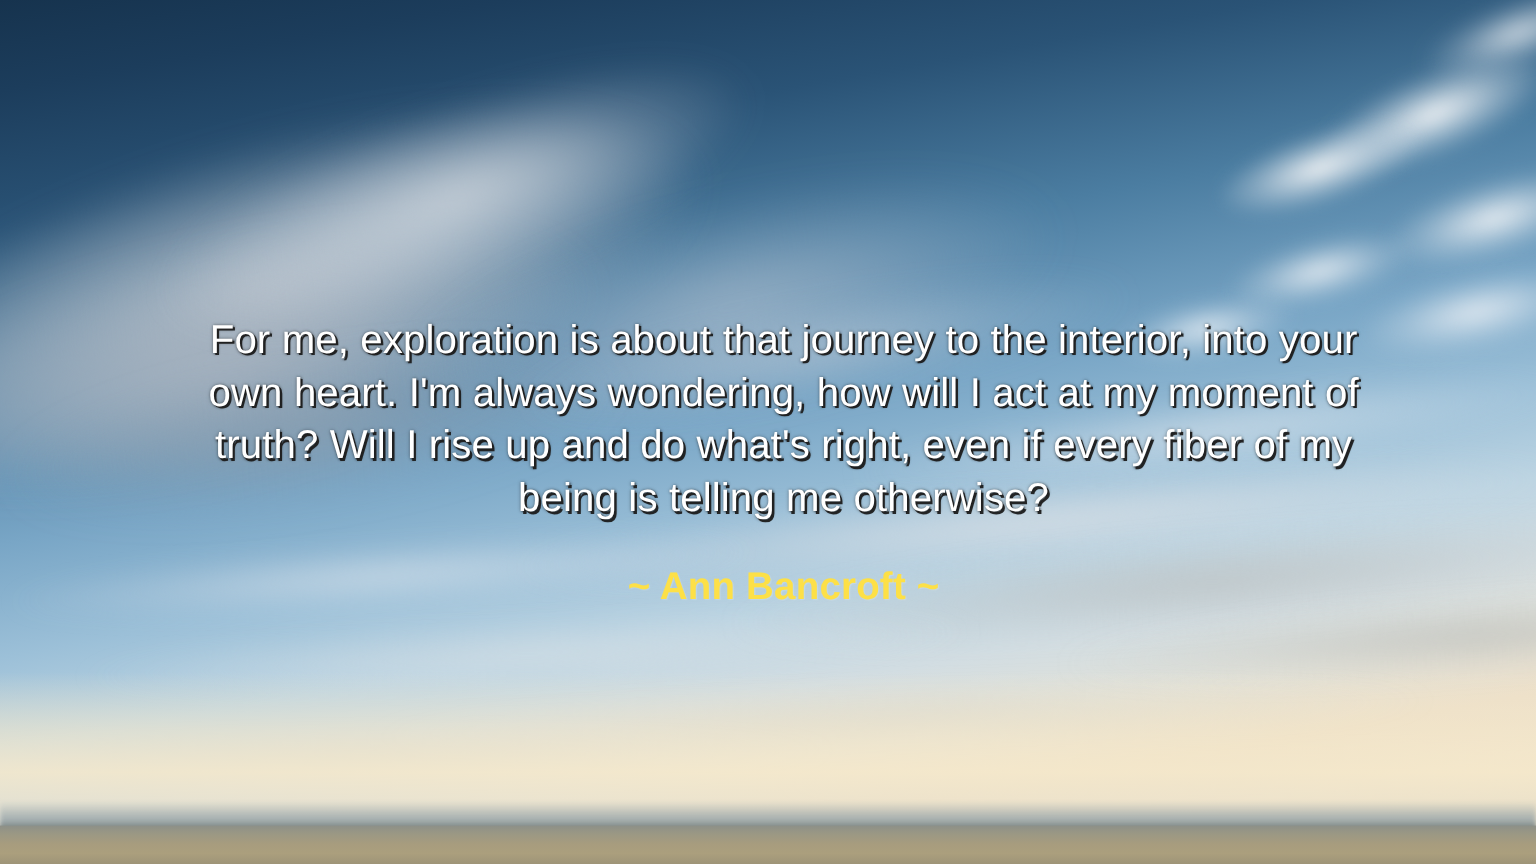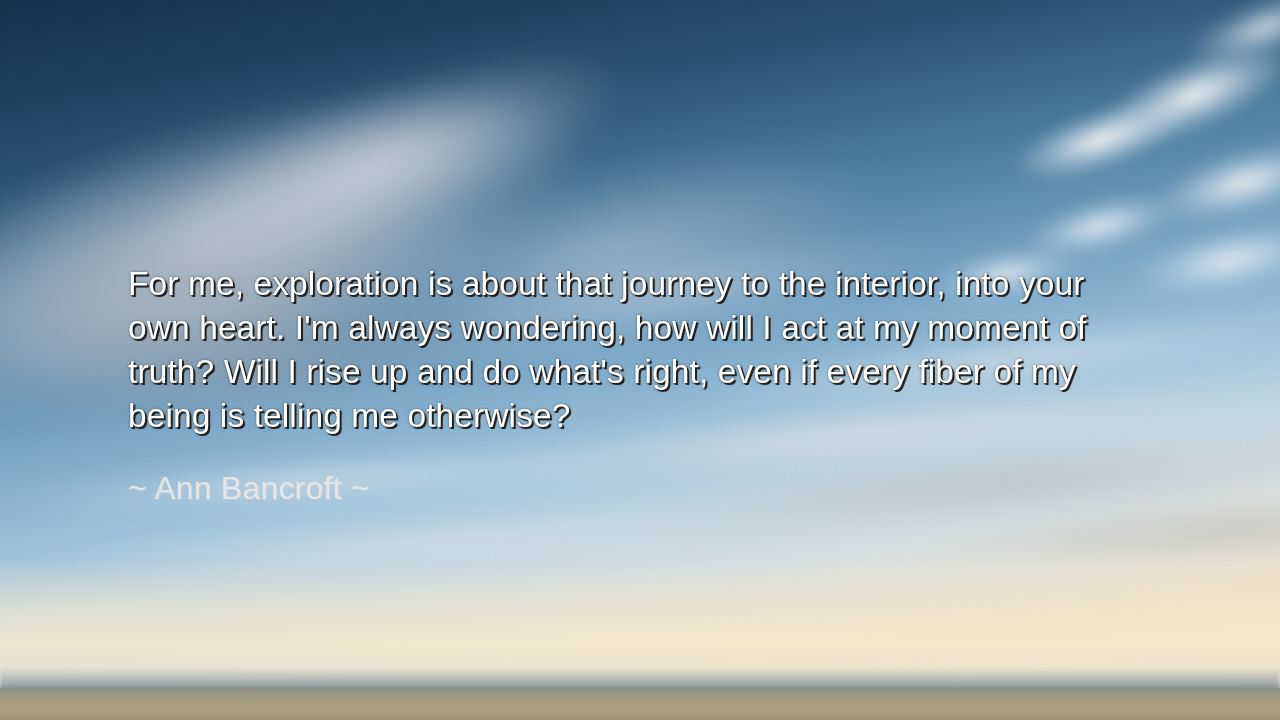--- a/index.html
+++ b/index.html
@@ -174,44 +174,46 @@
   .cl-s9 { left: 700px; top: 330px; width: 620px; height: 60px;
     background: radial-gradient(closest-side, rgba(232,236,240,0.55), rgba(228,234,240,0.18) 62%, rgba(228,234,240,0) 100%);
     transform: rotate(-7deg); filter: blur(10px); }
   .cl-s10 { left: 430px; top: 250px; width: 520px; height: 80px;
     background: radial-gradient(closest-side, rgba(200,210,220,0.5), rgba(200,210,222,0.16) 62%, rgba(200,210,222,0) 100%);
     transform: rotate(-10deg); filter: blur(13px); }
 
   
   .quote-wrap {
     position: absolute;
-    left: 128px;
+    left: 158px;
     top: 262px;
     width: 990px;
+    text-align: center;
   }
   .quote-text {
     margin: 0;
     font-size: 33.5px;
     line-height: 44px;
     color: #ffffff;
     letter-spacing: 0.1px;
     text-shadow:
       2px 2px 0 rgba(30,30,30,0.95),
       1px 1px 2px rgba(20,20,20,0.8),
       0 0 3px rgba(0,0,0,0.35);
     white-space: pre-wrap;
   }
   .attribution {
     margin: 0;
     padding-top: 31px;
     font-size: 32px;
     line-height: 38px;
-    color: #e5e5e5;
+    color: #fde047;
     letter-spacing: 0.2px;
     text-shadow: 1px 1px 1px rgba(255,255,255,0.18);
+    font-weight: bold;
   }
 </style>
 </head>
 <body>
 
 <div id="stage">
 
   <div class="sky-base"></div>
 
   <div class="cloud cl-sweep1"></div>

